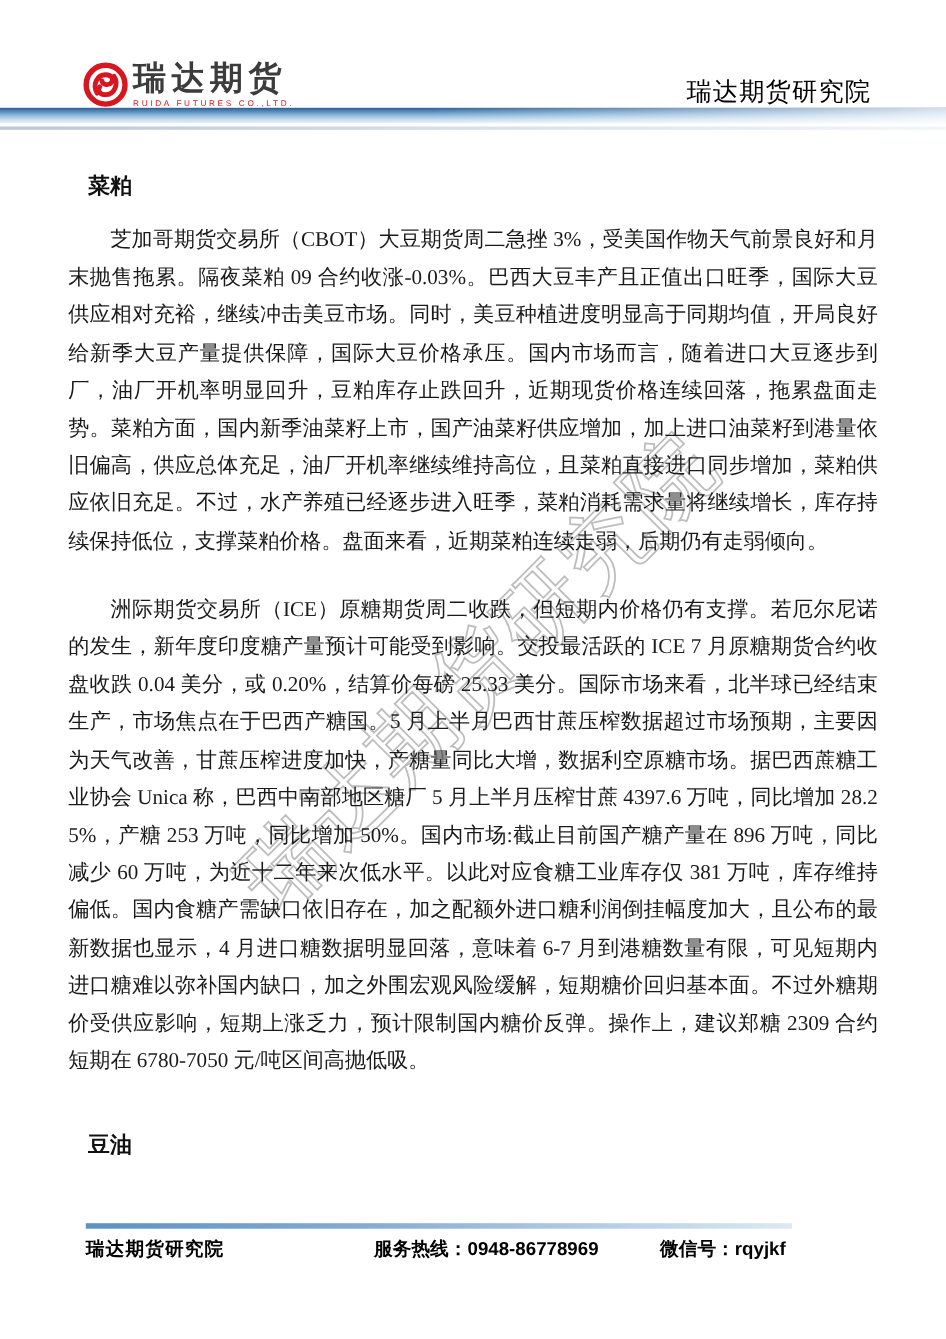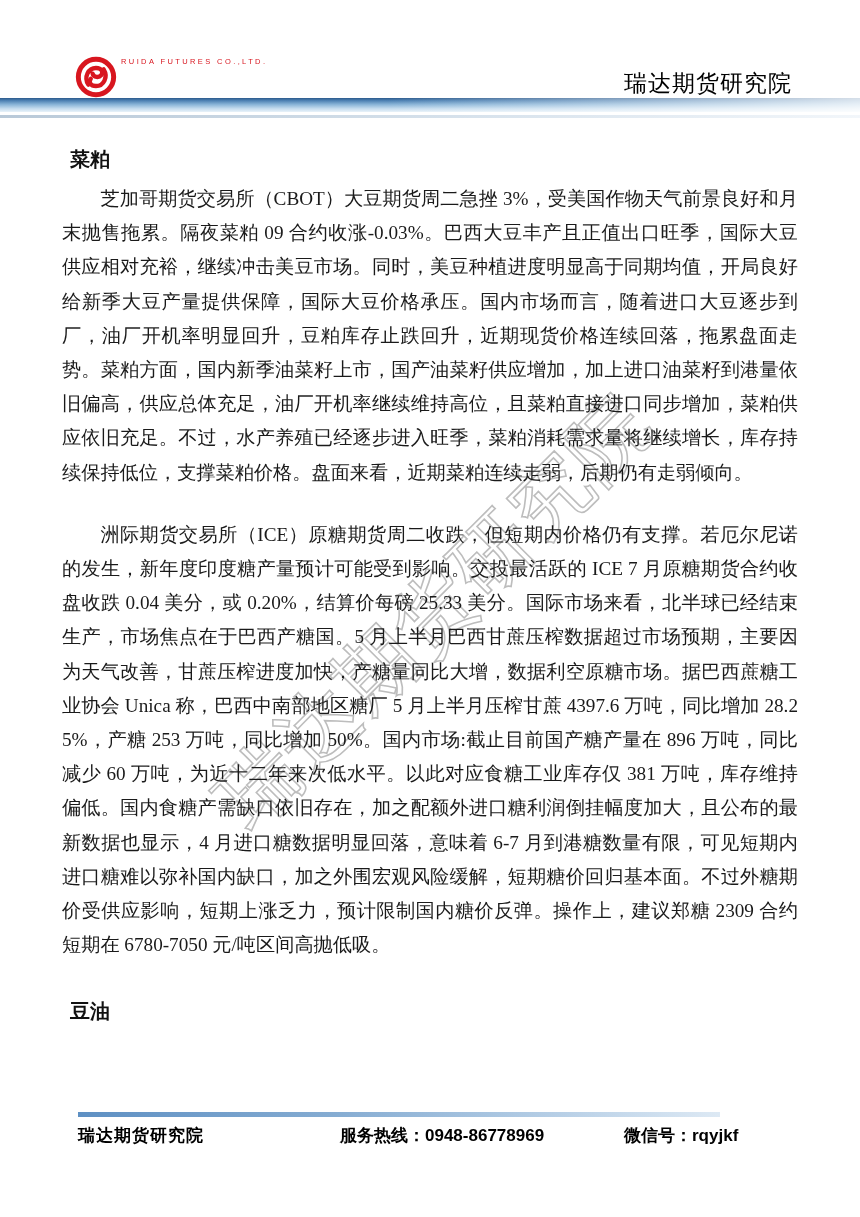--- a/index.html
+++ b/index.html
@@ -43,54 +43,55 @@
     position:absolute;left:0;top:0;transform:translate(-50%,-50%) rotate(-45deg);
     white-space:nowrap;font-size:80px;letter-spacing:2px;
     color:rgba(255,255,255,0);
     -webkit-text-stroke:1.6px #bdbdbd;
     text-stroke:1.6px #bdbdbd;
     font-family:"Liberation Serif","DejaVu Serif",serif;
   }
   
   .content{position:absolute;left:62px;top:136px;width:736px;z-index:1;}
   .section-title{
-    font-size:20px;font-weight:bold;line-height:30px;margin:8px;color:#111;
+    font-size:20px;font-weight:bold;line-height:30px;margin:18px;color:#111;
     font-family:"Liberation Sans","DejaVu Sans",sans-serif;
   }
   .section-para{
     font-size:19.2px;line-height:34.2px;margin:2px 0 0 0;
     text-align:justify;text-justify:inter-ideograph;text-indent:2em;
     word-break:break-all;
   }
   .section-gap{height:26px;}
   
   .footer-band{
     position:absolute;left:78px;top:1112px;width:642px;height:5px;
     background:linear-gradient(to right,#5e90c3 0%,#85acd2 40%,#b7cfe6 75%,#dde9f4 100%);
   }
   .footer{
     position:absolute;left:0;top:1124px;width:860px;height:24px;
     font-family:"Liberation Sans","DejaVu Sans",sans-serif;
     font-size:17px;color:#000;font-weight:bold;
   }
   .footer-left{position:absolute;left:78px;top:0;letter-spacing:1px;}
   .footer-center{position:absolute;left:340px;top:0;}
-  .footer-right{position:absolute;left:624px;top:0;}
+  .footer-right{position:absolute;left:600px;top:0;}
 </style>
 </head>
 <body>
 
 <div class="header">
   <div class="logo">
     <svg class="logo-icon" viewBox="0 0 44 44">
       <circle cx="22" cy="22" r="18.5" fill="none" stroke="#d8161f" stroke-width="5.2"></circle>
       <path d="M14 30 C9 22 14 12.5 22 12.5 C28 12.5 30 17 27.5 20 C25 23 19.5 22.5 18.5 18.5" fill="none" stroke="#d8161f" stroke-width="4.6" stroke-linecap="round"></path>
       <path d="M30 14 C35 22 30 31.5 22 31.5 C16 31.5 14 27 16.5 24" fill="none" stroke="#d8161f" stroke-width="4.6" stroke-linecap="round"></path>
     </svg>
     <div class="logo-text">
+      <span class="logo-cn">瑞达期货</span>
       <span class="logo-en">RUIDA FUTURES CO.,LTD.</span>
     </div>
   </div>
   <div class="institute">瑞达期货研究院</div>
 </div>
 <div class="header-band"></div>
 <div class="header-band-sub"></div>
 
 <div class="watermark">
   <span>瑞达期货研究院</span>

